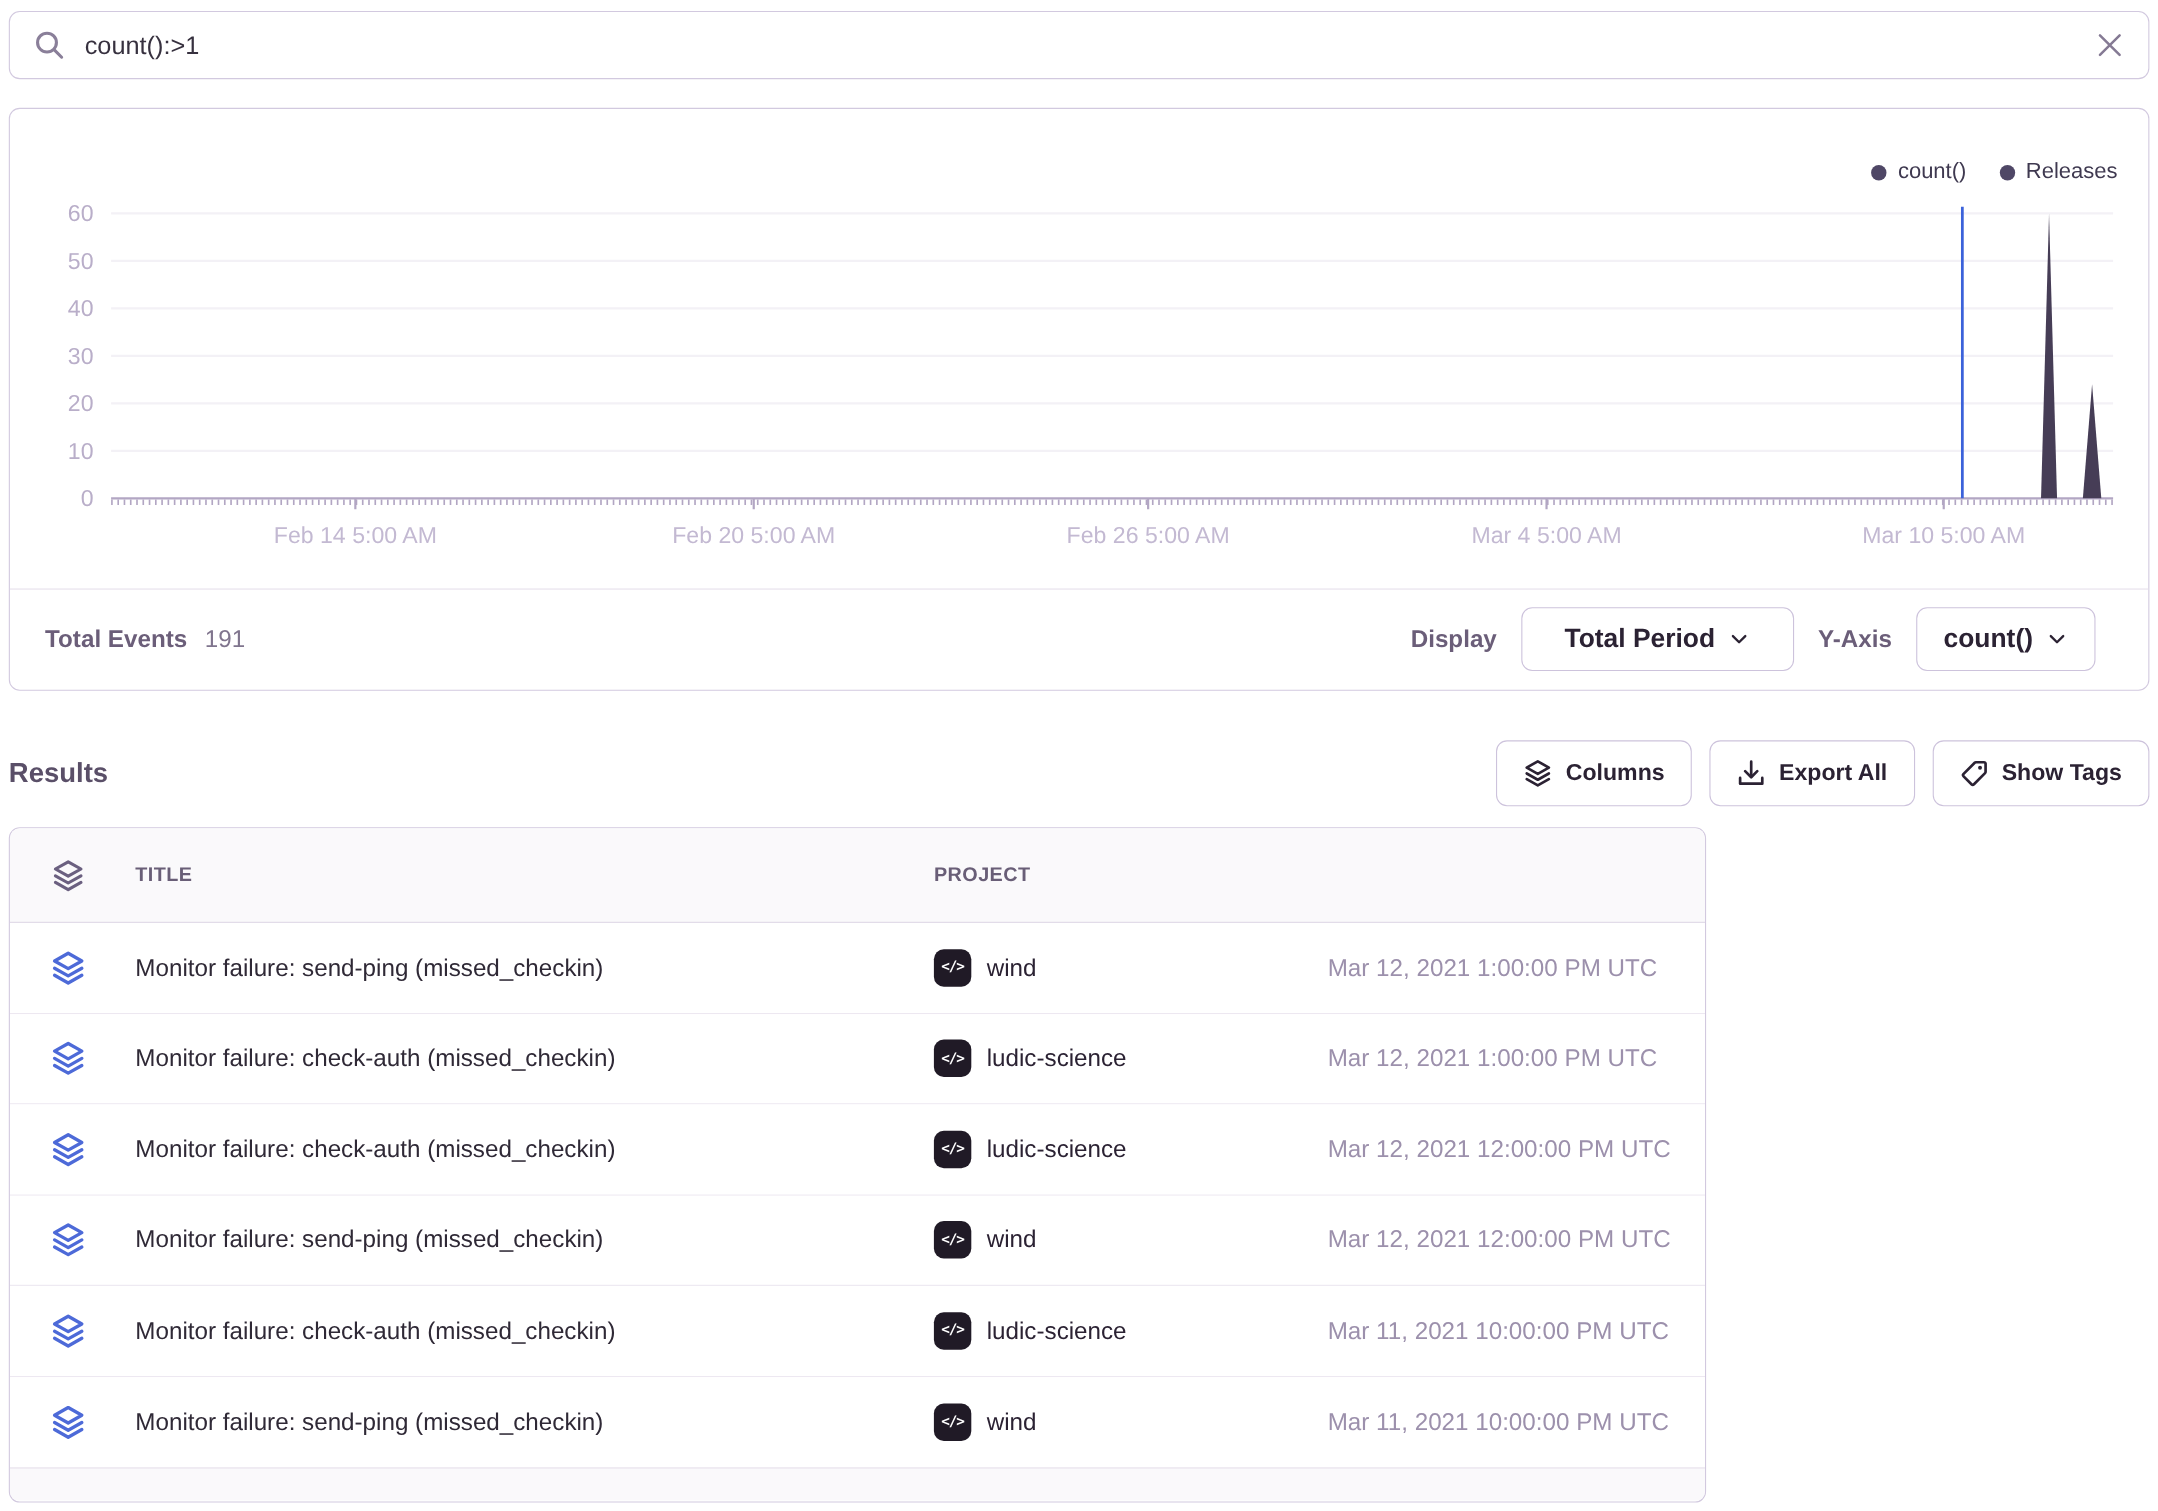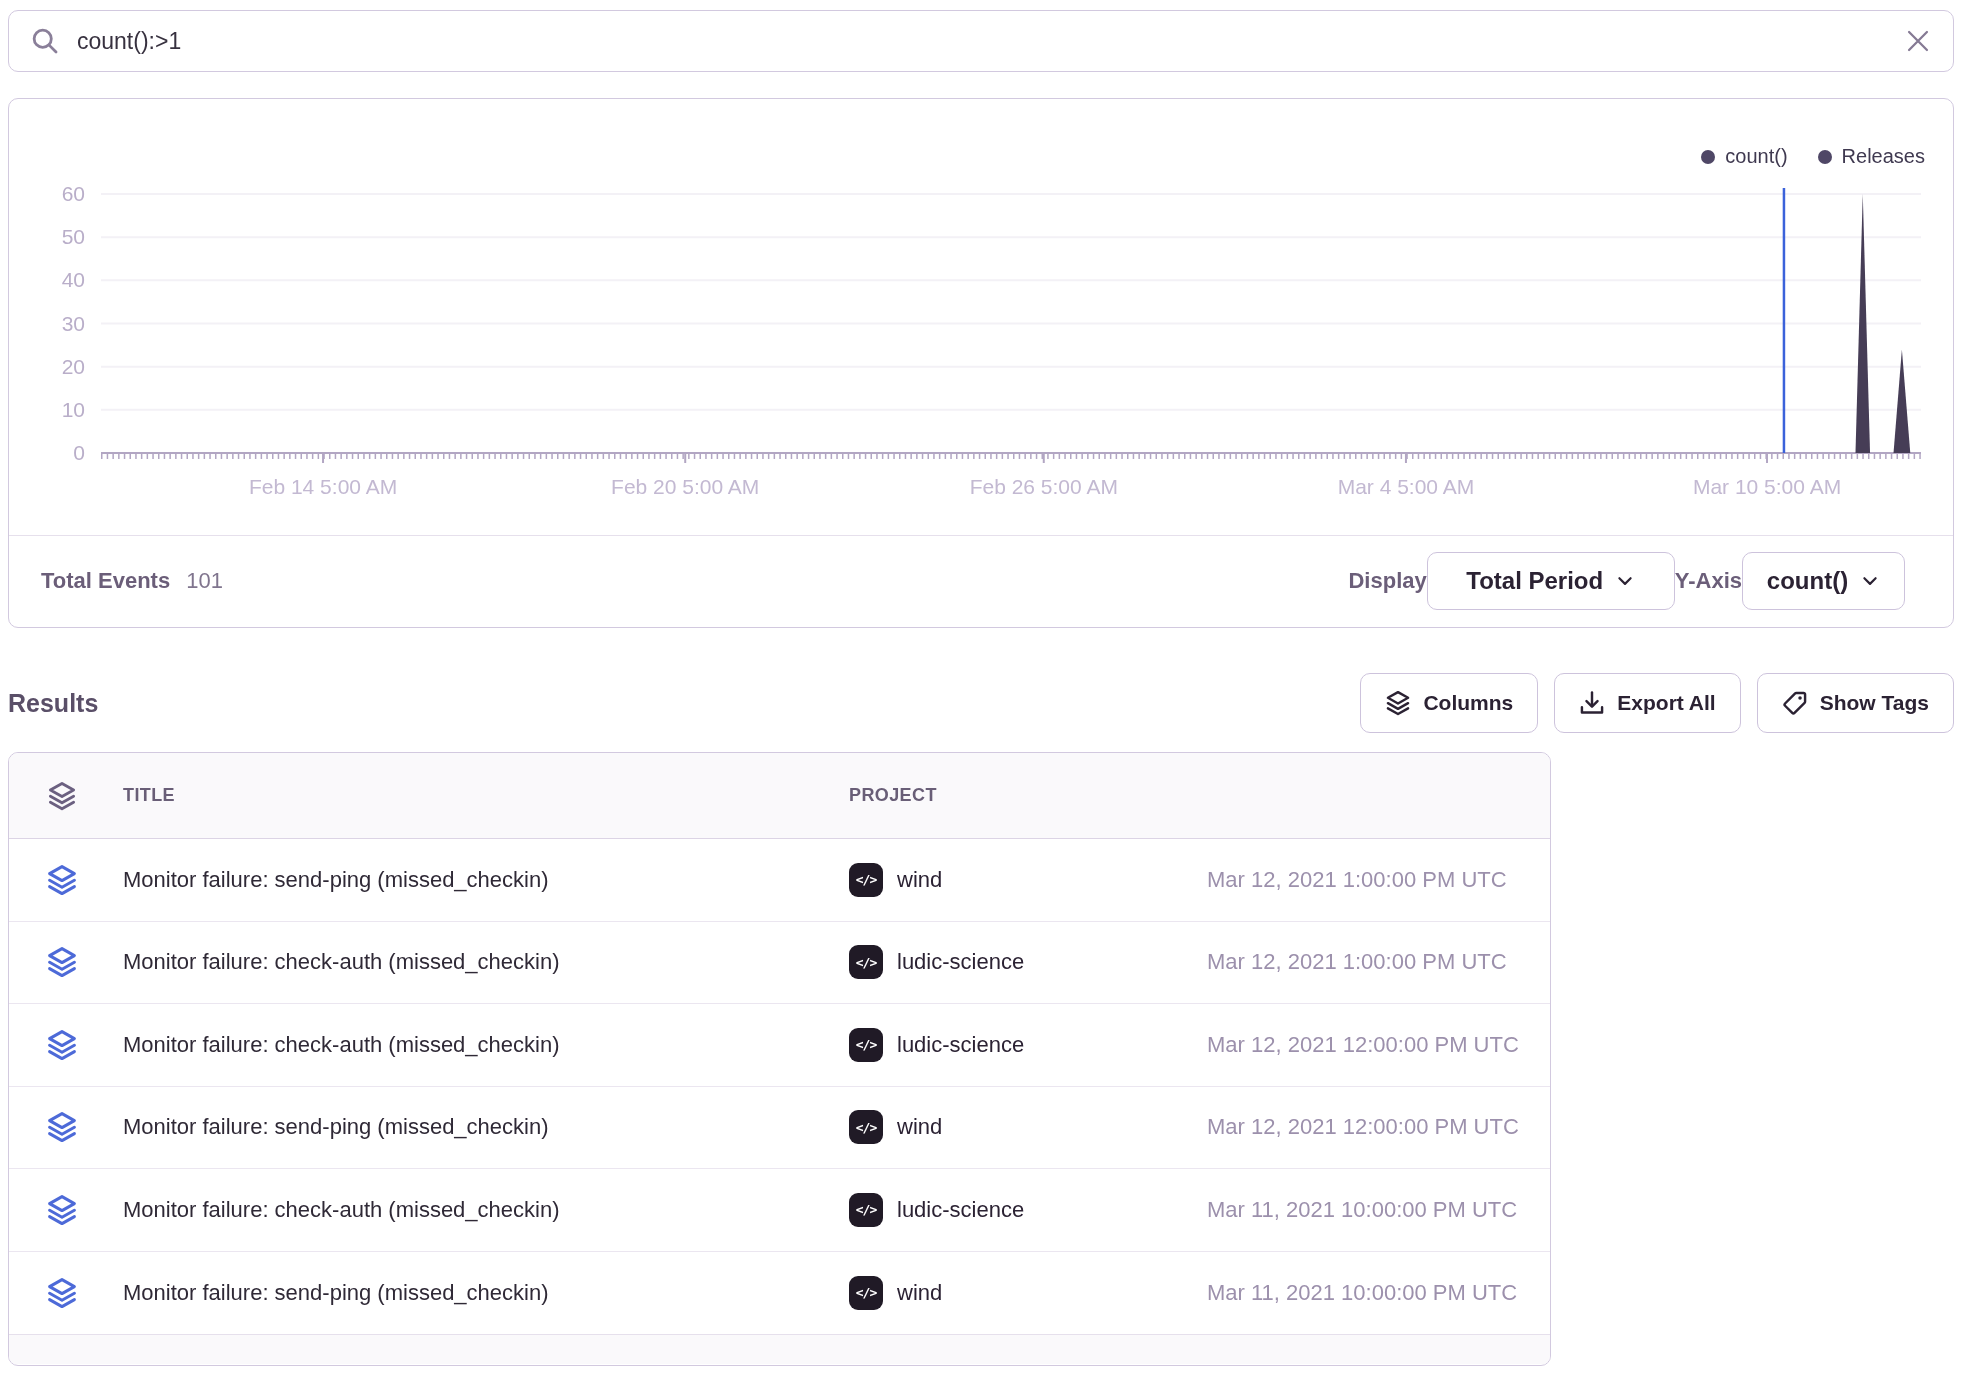--- a/index.html
+++ b/index.html
@@ -22,21 +22,21 @@
   .legend-dot { width:14px; height:14px; border-radius:50%; background:#4f4766; }
   #chart-svg { position:absolute; left:0; top:0; width:1943px; height:435px; }
   #chart-svg text { font-family:"Liberation Sans", sans-serif; }
 
   .chart-footer { position:absolute; left:0; right:0; top:436px; height:91px;
     border-top:1px solid #e6e0ec; display:flex; align-items:center;
     padding:0 48px 0 32px;justify-content:flex-end; }
   .total-events { display:flex; align-items:center; gap:16px; }
   .total-events .lbl { font-size:22px; font-weight:bold; color:#6b5e79; }
   .total-events .val { font-size:22px; color:#80758e; }
-  .chart-controls { margin-left:auto; display:flex; align-items:center; }
+  .chart-controls { margin-left:auto; display:flex; align-items:center; gap:22px; }
   .ctl-label { font-size:22px; font-weight:bold; color:#6b5e79; }
   .dropdown { display:flex; align-items:center; justify-content:center; gap:12px;
     height:58px; background:#fff; border:1.5px solid #cdc3dc; border-radius:10px;
     font-family:"Liberation Sans", sans-serif; font-size:24px; font-weight:600; color:#2b2233;
     padding:0 22px; cursor:pointer; }
   .dropdown.display-dd { min-width:248px; }
   .dropdown.yaxis-dd { min-width:163px; }
 
   
   .results-header { position:absolute; left:8px; top:672px; width:1946px; height:62px;
@@ -125,21 +125,21 @@
         <line x1="1758.028" y1="354" x2="1758.028" y2="364" stroke="#b2a6c3" stroke-width="2"></line>
         <text x="1758.028" y="395" text-anchor="middle" font-size="21" fill="#c3b9d2">Mar 10 5:00 AM</text>
         <line x1="1774.954" y1="89" x2="1774.954" y2="354" stroke="#3b62da" stroke-width="2.5"></line>
         <polygon points="1846.48,354 1853.76,95 1861.04,354" fill="#463d56"></polygon>
         <polygon points="1884.518,354 1892.89,250.4 1901.2620000000002,354" fill="#463d56"></polygon>
       </svg>
 
     <div class="chart-footer">
       <div class="total-events">
         <span class="lbl">Total Events</span>
-        <span class="val">101</span>
+        <span class="val">191</span>
       </div>
       <div class="chart-controls">
         <span class="ctl-label">Display</span>
         <button class="dropdown display-dd">
           <span>Total Period</span>
           <svg class="icon-svg" width="20" height="20" viewBox="0 0 16 16" fill="none">
             <path d="M3.5 5.8 L8 10.3 L12.5 5.8" stroke="#2b2233" stroke-width="1.7" stroke-linecap="round" stroke-linejoin="round"></path>
           </svg>
         </button>
         <span class="ctl-label">Y-Axis</span>

